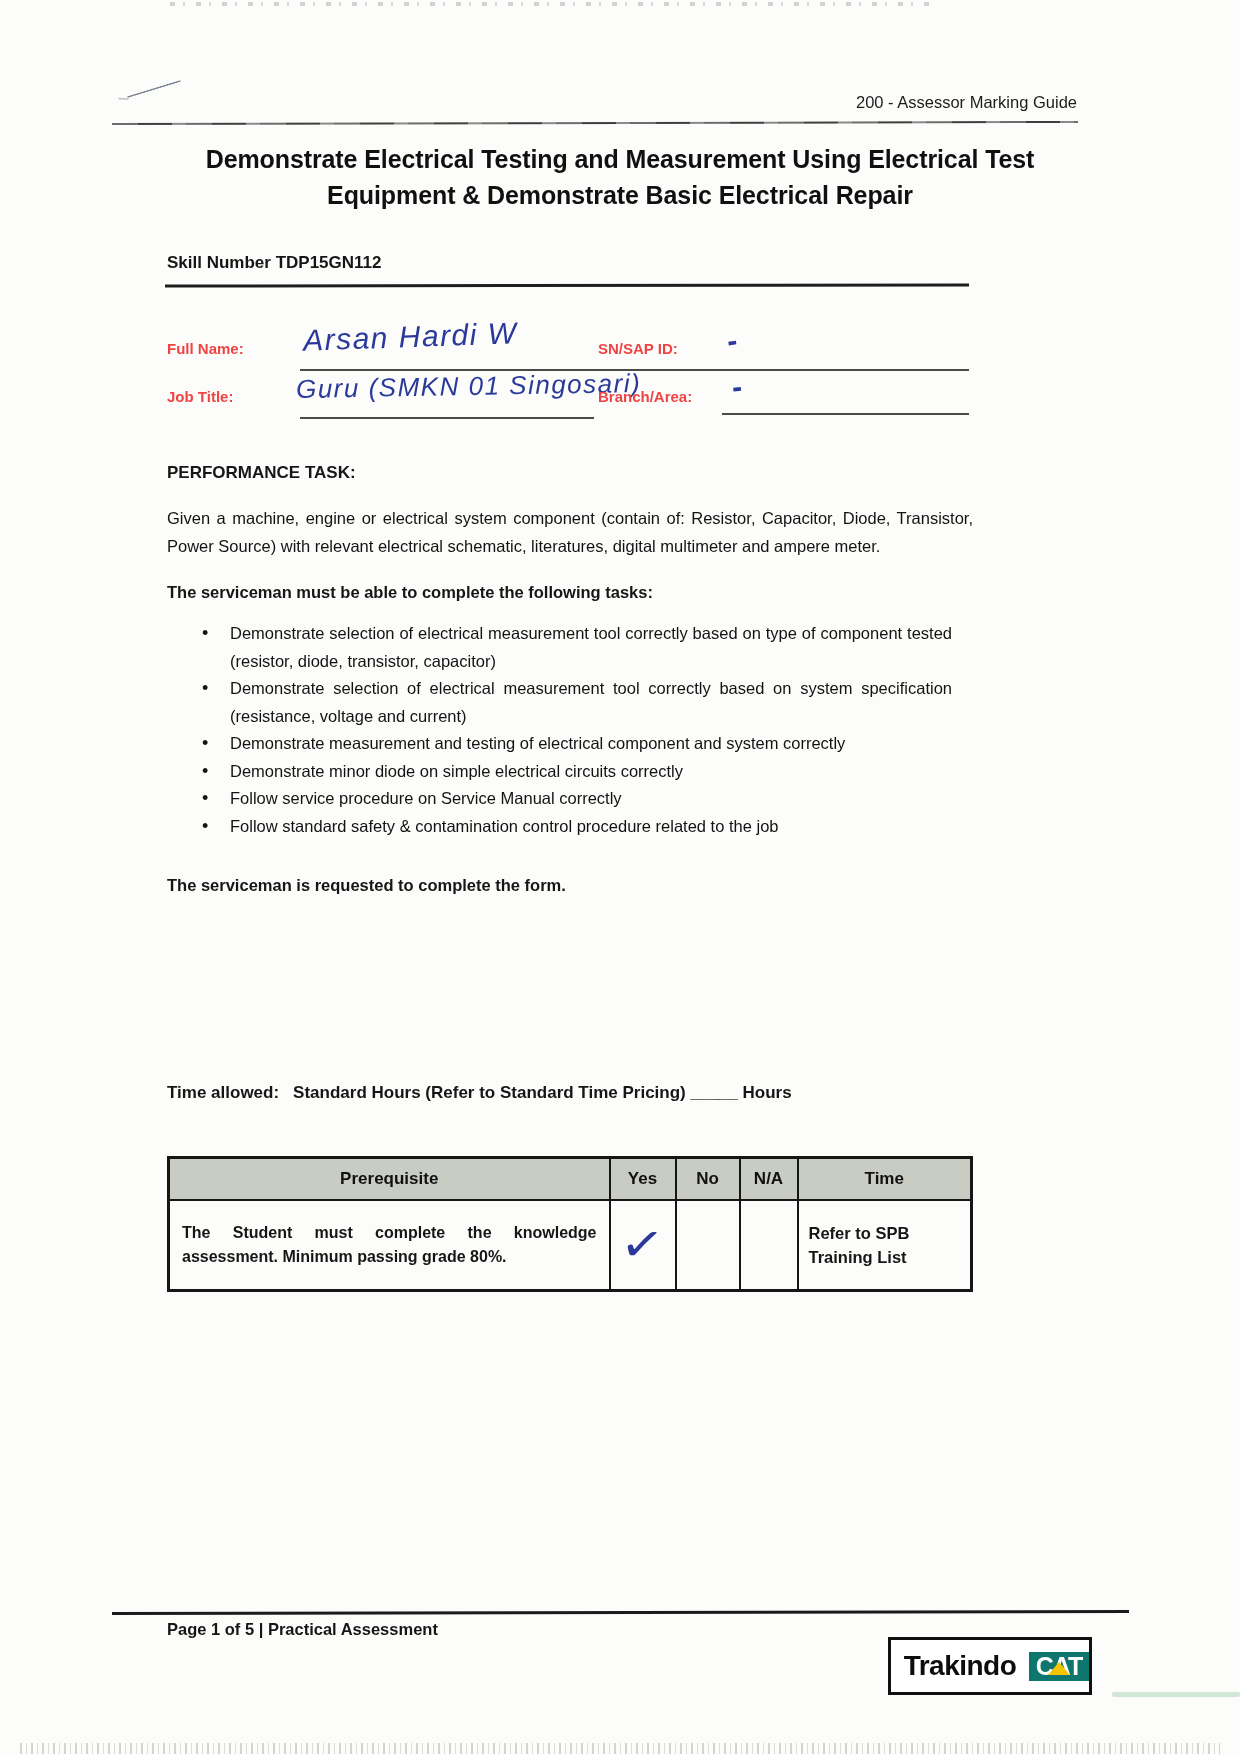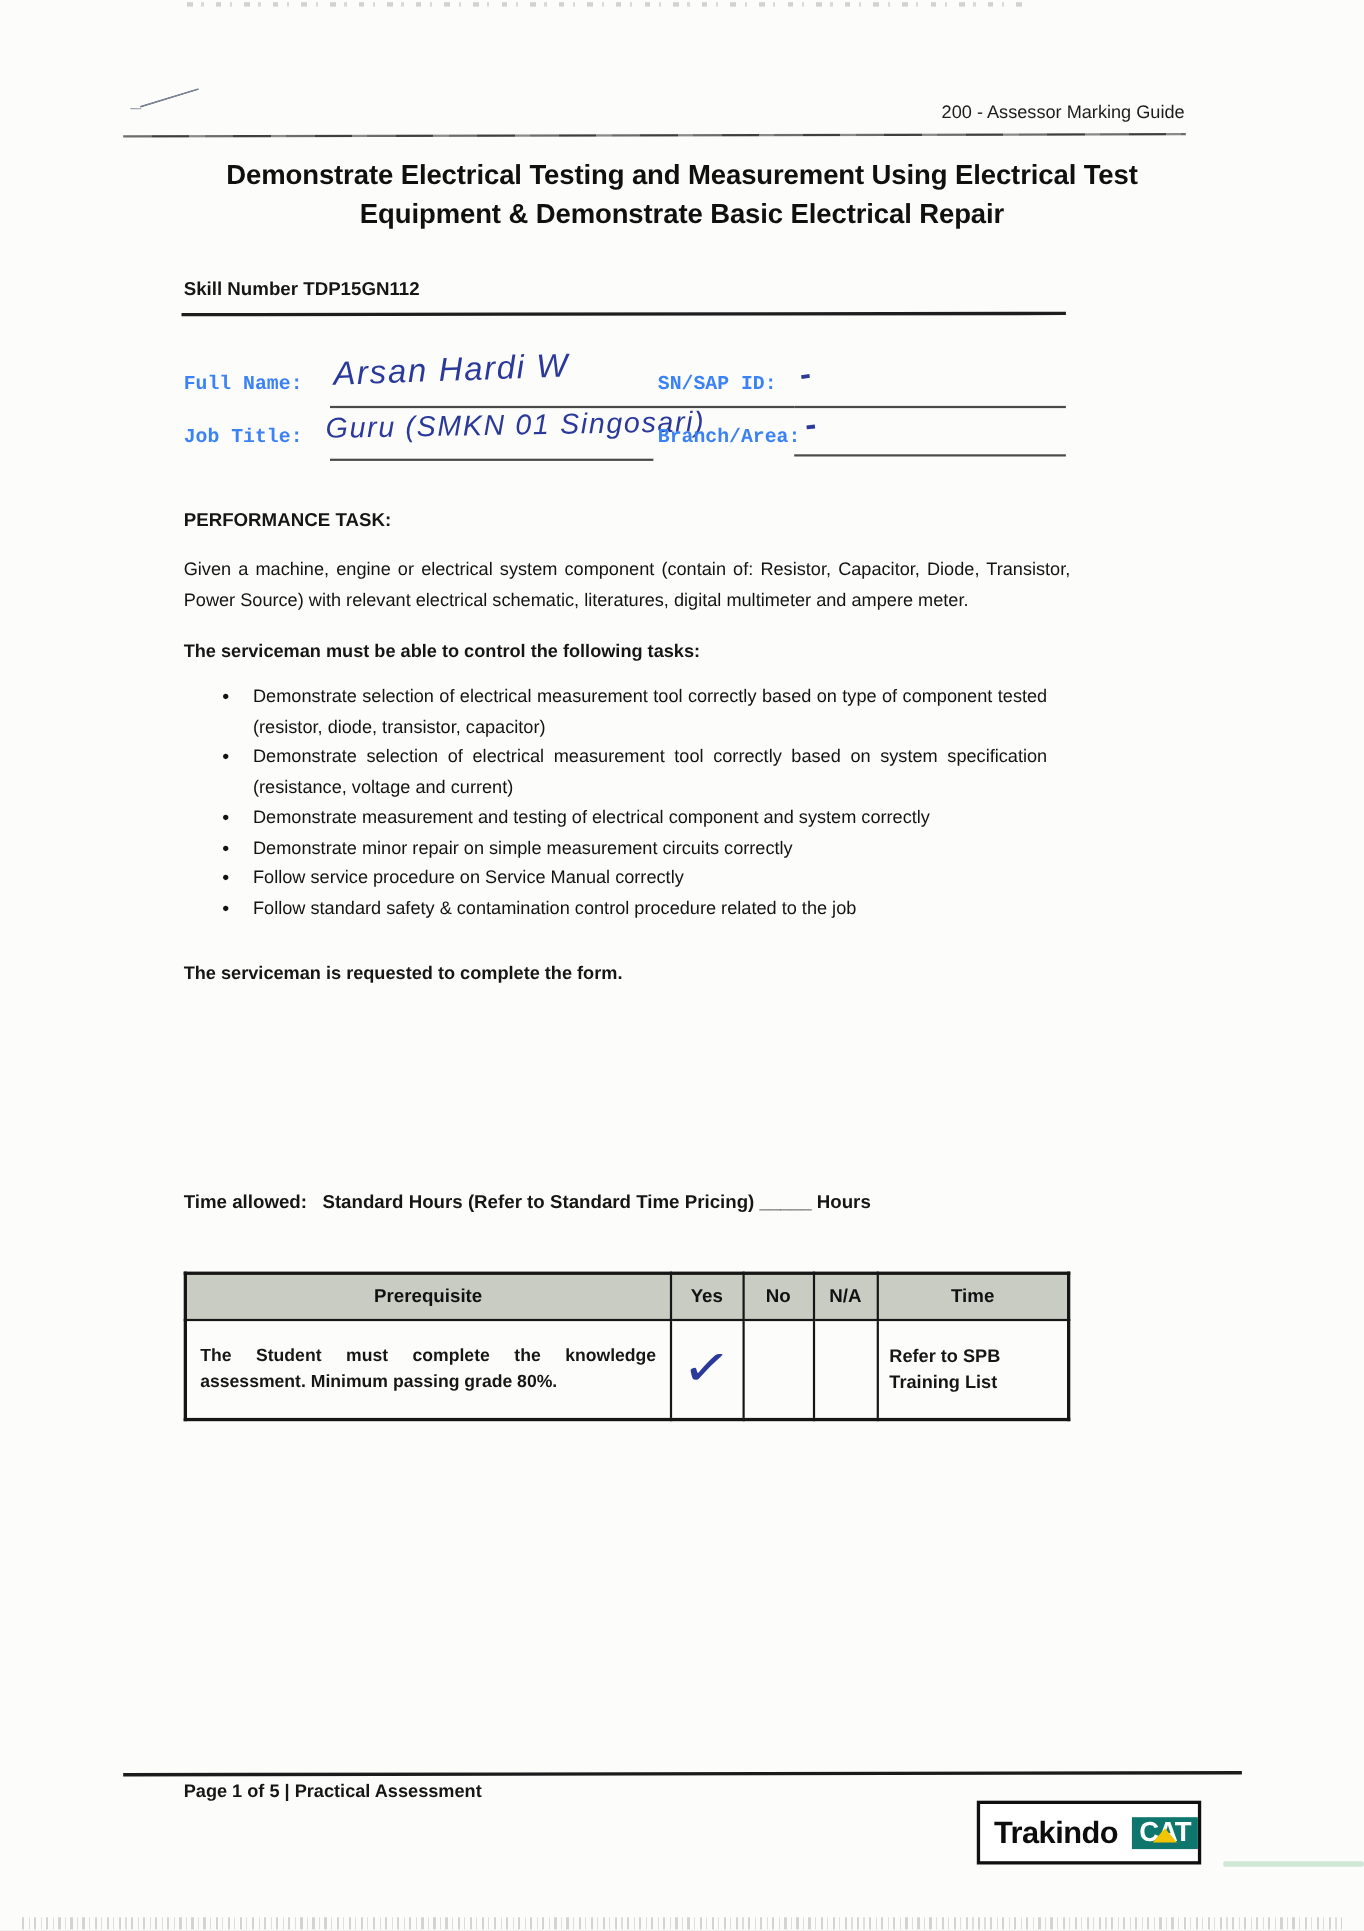--- a/index.html
+++ b/index.html
@@ -28,21 +28,21 @@
   .header-label{position:absolute;top:93px;right:163px;font-size:16.5px;font-weight:500;color:#1c1c1c;}
   .header-rule{position:absolute;top:122px;left:112px;width:966px;height:2px;transform:rotate(-0.12deg);
     background:repeating-linear-gradient(90deg,#6c6c6c 0 26px, #3f3f3f 26px 60px, #8a8a8a 60px 74px);}
 
   .doc-title{position:absolute;top:141px;left:100px;width:1040px;text-align:center;
     font-size:25px;line-height:36px;font-weight:700;color:#101010;letter-spacing:-0.1px;}
 
   .skill-number{position:absolute;top:253px;left:167px;font-size:17px;font-weight:700;}
   .skill-rule{position:absolute;top:284px;left:165px;width:804px;height:2.5px;background:#1e1e1e;transform:rotate(-0.08deg);}
 
-  .field-label{position:absolute;font-size:18px;font-weight:700;color:#3b82f6;font-family:Liberation Mono, monospace;}
+  .field-label{position:absolute;font-size:15px;font-weight:700;color:#ef4444;}
   .hand{position:absolute;color:#2b3a9a;font-style:italic;font-weight:500;white-space:nowrap;letter-spacing:1.5px;}
   .hand-name{top:320px;left:303px;font-size:30px;transform:rotate(-2deg);}
   .hand-job{top:371px;left:296px;font-size:26px;transform:rotate(-1deg);}
   .hand-dash{font-size:30px;font-weight:700;font-style:normal;letter-spacing:0;}
   .dash-sn{top:324px;left:727px;transform:rotate(-8deg);}
   .dash-branch{top:370px;left:732px;transform:rotate(-6deg);}
   .field-line{position:absolute;height:2px;background:#4a4a48;}
 
   .section-heading{position:absolute;top:463px;left:167px;font-size:17px;font-weight:700;}
   .intro-para{position:absolute;top:505px;left:167px;width:806px;font-size:16.5px;line-height:27.5px;text-align:justify;color:#131313;}
@@ -108,27 +108,27 @@
   <div class="field-label" style="top:388px;left:167px;">Job Title:</div>
   <div class="hand hand-job">Guru (SMKN 01 Singosari)</div>
   <div class="field-line" style="top:417px;left:300px;width:294px;"></div>
 
   <div class="field-label" style="top:388px;left:598px;">Branch/Area:</div>
   <div class="hand hand-dash dash-branch">-</div>
   <div class="field-line" style="top:413px;left:722px;width:247px;"></div>
 
   <div class="section-heading">PERFORMANCE TASK:</div>
   <div class="intro-para">Given a machine, engine or electrical system component (contain of: Resistor, Capacitor, Diode, Transistor, Power Source) with relevant electrical schematic, literatures, digital multimeter and ampere meter.</div>
-  <div class="tasks-lead">The serviceman must be able to control the following tasks:</div>
+  <div class="tasks-lead">The serviceman must be able to complete the following tasks:</div>
 
   <ul class="task-list">
     <li>Demonstrate selection of electrical measurement tool correctly based on type of component tested (resistor, diode, transistor, capacitor)</li>
     <li>Demonstrate selection of electrical measurement tool correctly based on system specification (resistance, voltage and current)</li>
     <li>Demonstrate measurement and testing of electrical component and system correctly</li>
-    <li>Demonstrate minor repair on simple measurement circuits correctly</li>
+    <li>Demonstrate minor diode on simple electrical circuits correctly</li>
     <li>Follow service procedure on Service Manual correctly</li>
     <li>Follow standard safety &amp; contamination control procedure related to the job</li>
   </ul>
 
   <div class="request-note">The serviceman is requested to complete the form.</div>
 
   <div class="time-row">
     <span>Time allowed:</span><span class="gap"></span><span>Standard Hours (Refer to Standard Time Pricing)</span>
     <span class="blank">_____</span>
     <span>Hours</span>

